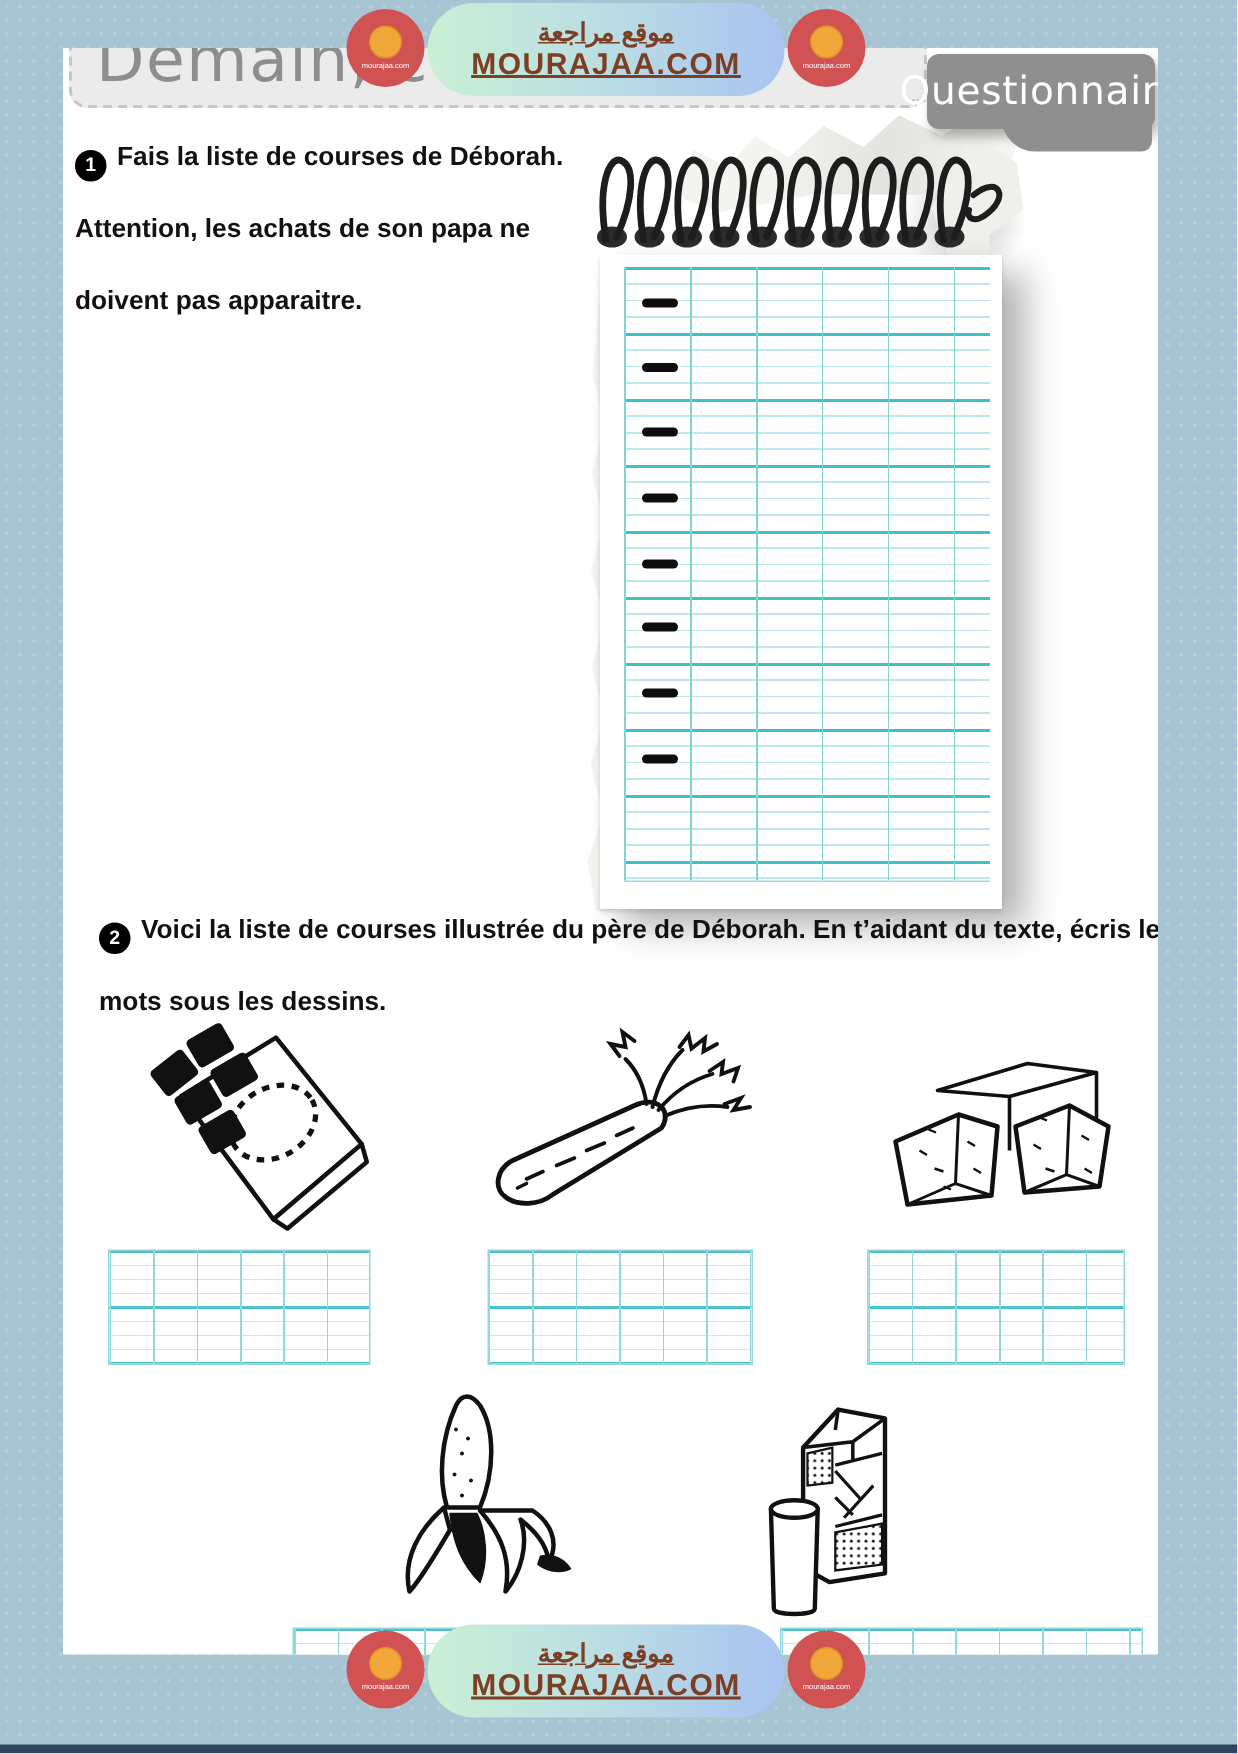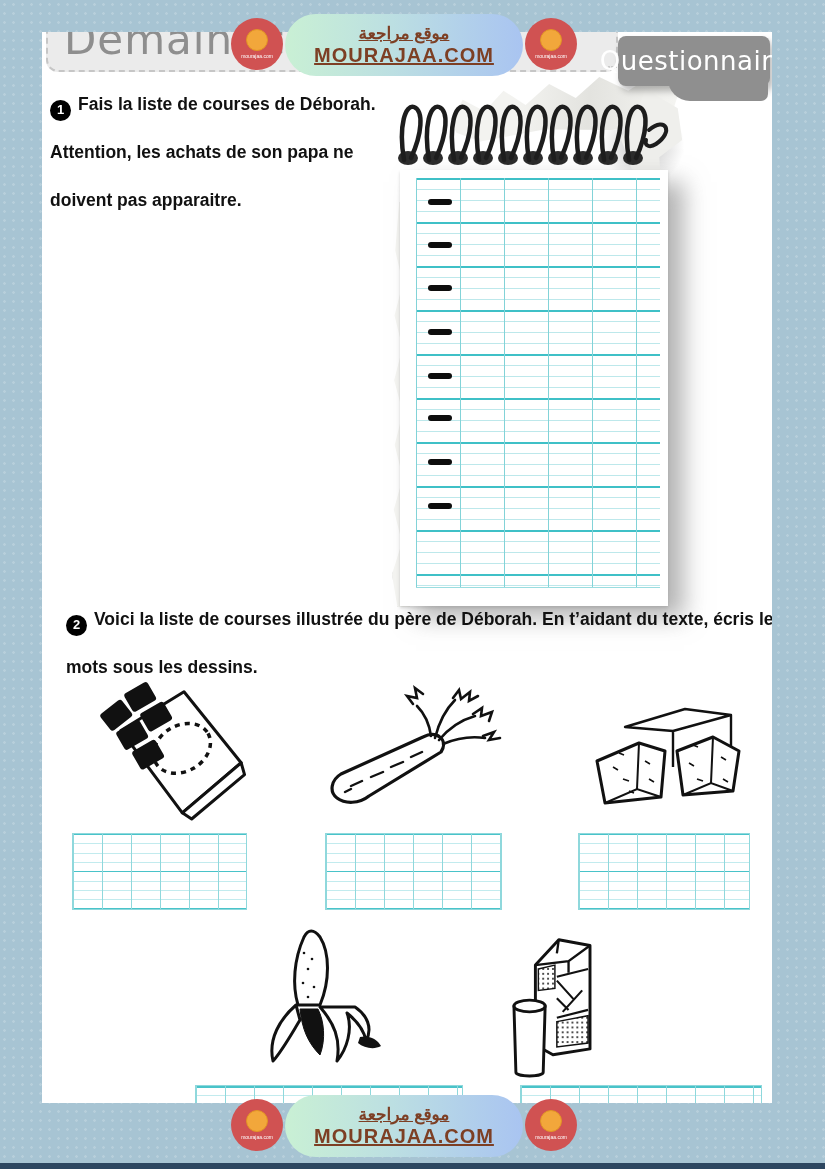--- a/index.html
+++ b/index.html
@@ -111,21 +111,21 @@
       repeating-linear-gradient(to right, #8fd8dc 0 1px, transparent 1px 29px),
       repeating-linear-gradient(to bottom, #49c3c9 0 1.5px, transparent 1.5px 37px),
       repeating-linear-gradient(to bottom, #c2ebee 0 1px, transparent 1px 9.3px);
     border:1px solid #8fd8dc;
   }
   .seyes.cut{height:60px;}
 
   .illus{position:absolute;}
 
   
-  .wm{position:absolute; width:348px; height:66px; z-index:20;margin-top:12px;}
+  .wm{position:absolute; width:348px; height:66px; z-index:20;}
   .wm-pill{
     position:absolute; left:54px; top:0; width:238px; height:62px;
     border-radius:31px;
     background:linear-gradient(90deg, #c9f0d4 0%, #bcdfe2 45%, #a9c4f1 100%);
     display:flex; flex-direction:column; align-items:center; justify-content:center;
     z-index:1;
   }
   .wm-ar{
     color:#7d3f24; font-weight:bold; font-size:17px;
     text-decoration:underline; direction:rtl;

